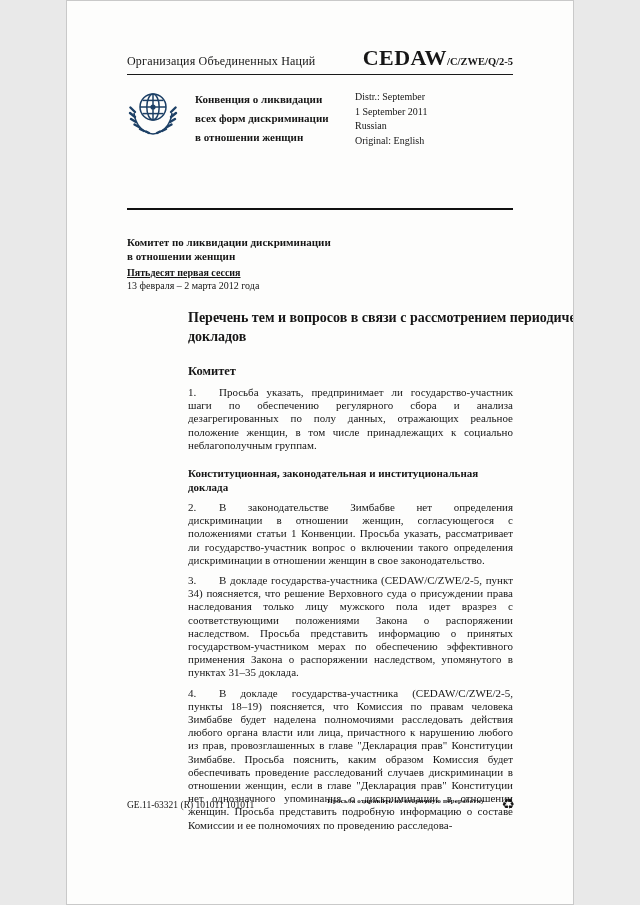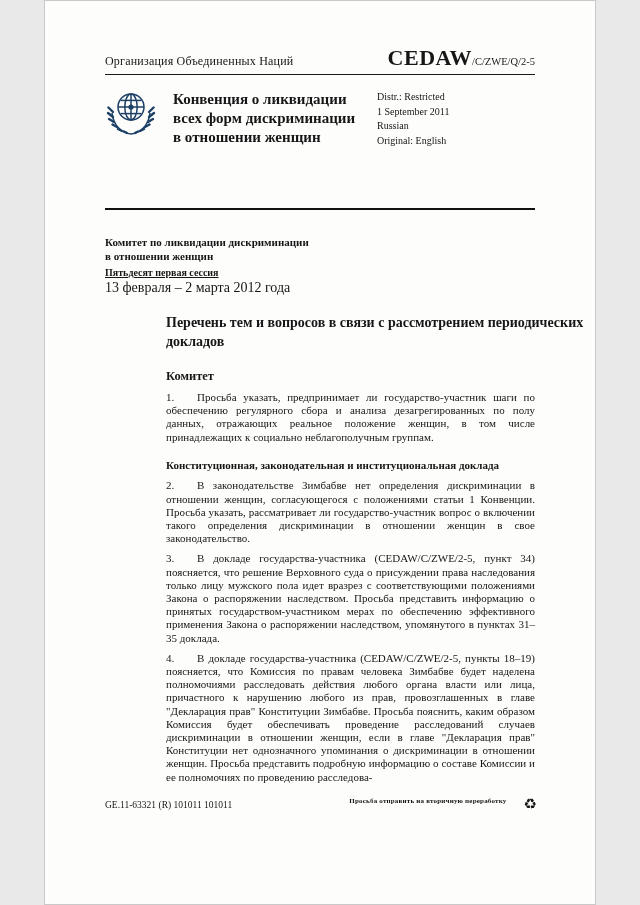--- a/index.html
+++ b/index.html
@@ -1,68 +1,68 @@
 <!DOCTYPE html>
 <html lang="ru"><head>
 <meta charset="utf-8">
 <style>
   * { margin: 0; padding: 0; box-sizing: border-box; }
   html, body { background: #e9e9e9; }
   body { font-family: "Liberation Serif", "DejaVu Serif", serif; color: #161616; }
 
   .page {
     position: relative;
-    width: 552px;
+    width: 508px;
     height: 905px;
     background: #fdfdfc;
     border: 1px solid #c9c9c9;
     margin: 0 auto;
     overflow: hidden;
   }
   .content { margin: 0 60px; }
 
   
   .top-header {
     display: flex;
     justify-content: space-between;
     align-items: baseline;
     padding-top: 44px;
   }
   .org-name { font-size: 12px; letter-spacing: 0.2px; }
   .doc-symbol { white-space: nowrap; }
   .sym-main { font-size: 22px; font-weight: 700; letter-spacing: 0.5px; }
-  .sym-rest { font-size: 10.5px; font-weight: 400; }
+  .sym-rest { font-size: 10.5px; font-weight: 700; }
 
   .rule-thin { border-bottom: 1px solid #1a1a1a; margin-top: 3px; }
   .rule-thick { border-bottom: 2.5px solid #111; }
 
   
   .masthead { display: flex; padding-top: 13px; height: 133px; }
   .emblem-wrap { width: 54px; flex: 0 0 54px; }
   .mast-title {
     margin-left: 14px;
-    font-size: 15px;
+    font-size: 11px;
     font-weight: 700;
     line-height: 19px;
     white-space: pre-line;
     padding-top: 2px;
   }
   .distr-block {
     margin-left: auto;
     width: 158px;
     font-size: 10px;
     line-height: 14.5px;
     padding-top: 2px;
   }
 
   
   .committee { margin-top: 26px; }
   .committee-name { font-size: 11px; font-weight: 700; line-height: 13.5px; white-space: pre-line; }
   .session { font-size: 10px; font-weight: 700; margin-top: 4px; text-decoration: underline; }
-  .session-dates { font-size: 14px; margin-top: 2px; }
+  .session-dates { font-size: 10px; margin-top: 2px; }
 
   
   .doc-body { margin-left: 61px; margin-top: 18px; }
   .main-title { font-size: 14px; font-weight: 700; line-height: 18.5px; width: 420px; }
   .country { font-size: 12.5px; font-weight: 700; margin-top: 18px; }
   .sec-heading { font-size: 11px; font-weight: 700; margin-top: 15px; line-height: 13.5px; }
   .para {
     font-size: 11px;
     line-height: 13.2px;
     text-align: justify;
@@ -133,21 +133,21 @@
             <line x1="40" y1="39" x2="44.5" y2="36.5"></line>
             <line x1="35" y1="43" x2="39" y2="41"></line>
             <line x1="30" y1="45" x2="33" y2="43.5"></line>
           </g>
         </svg>
       </div>
       <div class="mast-title">Конвенция о ликвидации
 всех форм дискриминации
 в отношении женщин</div>
       <div class="distr-block">
-        <div>Distr.: Restricted</div>
+        <div>Distr.: September</div>
         <div>1 September 2011</div>
         <div>Russian</div>
         <div>Original: English</div>
       </div>
     </div>
     <div class="rule-thick"></div>
 
     <div class="committee">
       <div class="committee-name">Комитет по ликвидации дискриминации
 в отношении женщин</div>

